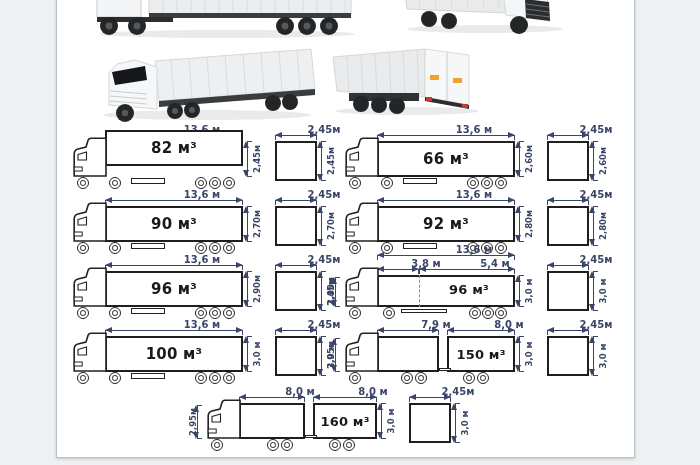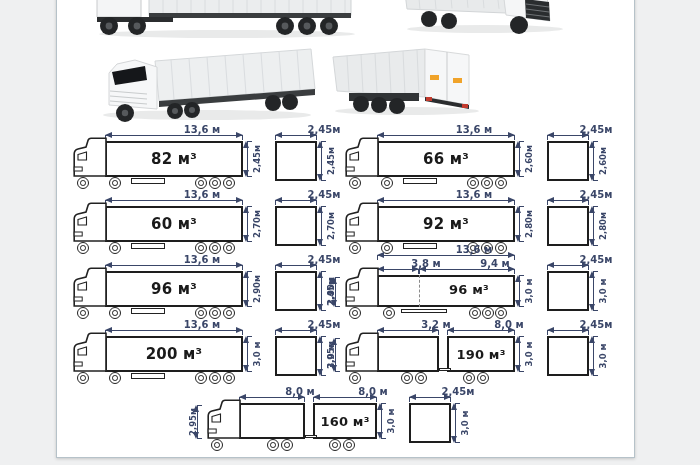--- a/index.html
+++ b/index.html
@@ -160,21 +160,21 @@
         </g>
       </svg>
     </div>
 
     <div class="row" style="top:128px;">
       <div class="cell" style="left:6px;">
         <div class="dia">
           <div class="dimh" style="left:32px;top:12px;width:138px;">
               <span class="dl">13,6 м</span>
             </div>
-          <div class="tbox" style="left:32px;top:18px;width:138px;height:36px;">
+          <div class="tbox" style="left:32px;top:7px;width:138px;height:36px;">
               <span class="vol">82 м³</span>
             </div>
           <div class="dimv" style="left:174px;top:18px;height:36px;">
               <span class="dl">2,45м</span>
             </div>
           <svg class="cabsvg" width="34" height="40" viewBox="0 0 34 40">
               <path d="M1.2 39V17q0-4 3.8-5l8-2 2-6.5q.7-2.3 3-2.3h15V39z" fill="#fff" stroke="#222" stroke-width="1.6"></path>
               <path d="M5 17.5l8.5-2.5v8H5z" fill="#fff" stroke="#222" stroke-width="1.1"></path>
               <rect x="1.2" y="30" width="8" height="4" fill="#fff" stroke="#222"></rect>
             </svg>
@@ -230,21 +230,21 @@
       </div>
     </div>
 
     <div class="row" style="top:193px;">
       <div class="cell" style="left:6px;">
         <div class="dia">
           <div class="dimh" style="left:32px;top:12px;width:138px;">
               <span class="dl">13,6 м</span>
             </div>
           <div class="tbox" style="left:32px;top:18px;width:138px;height:36px;">
-              <span class="vol">60 м³</span>
+              <span class="vol">90 м³</span>
             </div>
           <div class="dimv" style="left:174px;top:18px;height:36px;">
               <span class="dl">2,70м</span>
             </div>
           <svg class="cabsvg" width="34" height="40" viewBox="0 0 34 40">
               <path d="M1.2 39V17q0-4 3.8-5l8-2 2-6.5q.7-2.3 3-2.3h15V39z" fill="#fff" stroke="#222" stroke-width="1.6"></path>
               <path d="M5 17.5l8.5-2.5v8H5z" fill="#fff" stroke="#222" stroke-width="1.1"></path>
               <rect x="1.2" y="30" width="8" height="4" fill="#fff" stroke="#222"></rect>
             </svg>
           <div class="wheel" style="left:4px;"></div>
@@ -335,21 +335,21 @@
       </div>
       <div class="cell" style="left:278px;">
         <div class="dia">
           <div class="dimh" style="left:32px;top:2px;width:138px;">
               <span class="dl">13,6 м</span>
             </div>
           <div class="dimh" style="left:32px;top:16px;width:42px;">
               <span class="dl">3,8 м</span>
             </div>
           <div class="dimh" style="left:74px;top:16px;width:96px;">
-              <span class="dl">9,4 м</span>
+              <span class="dl">5,4 м</span>
             </div>
           <div class="tbox" style="left:32px;top:22px;width:138px;height:32px;"></div>
           <div class="divider" style="left:74px;top:22px;height:32px;"></div>
           <div class="vol small" style="position:absolute;left:80px;top:29px;width:88px;text-align:center;">96 м³</div>
           <div class="dimv lab-left" style="left:-10px;top:24px;height:30px;">
               <span class="dl">2,45м</span>
             </div>
           <div class="dimv" style="left:174px;top:22px;height:32px;">
               <span class="dl">3,0 м</span>
             </div>
@@ -377,21 +377,21 @@
       </div>
     </div>
 
     <div class="row" style="top:323px;">
       <div class="cell" style="left:6px;">
         <div class="dia">
           <div class="dimh" style="left:32px;top:12px;width:138px;">
               <span class="dl">13,6 м</span>
             </div>
           <div class="tbox" style="left:32px;top:18px;width:138px;height:36px;">
-              <span class="vol">200 м³</span>
+              <span class="vol">100 м³</span>
             </div>
           <div class="dimv" style="left:174px;top:18px;height:36px;">
               <span class="dl">3,0 м</span>
             </div>
           <svg class="cabsvg" width="34" height="40" viewBox="0 0 34 40">
               <path d="M1.2 39V17q0-4 3.8-5l8-2 2-6.5q.7-2.3 3-2.3h15V39z" fill="#fff" stroke="#222" stroke-width="1.6"></path>
               <path d="M5 17.5l8.5-2.5v8H5z" fill="#fff" stroke="#222" stroke-width="1.1"></path>
               <rect x="1.2" y="30" width="8" height="4" fill="#fff" stroke="#222"></rect>
             </svg>
           <div class="wheel" style="left:4px;"></div>
@@ -407,28 +407,28 @@
             </div>
           <div class="sq"></div>
           <div class="dimv" style="left:46px;top:18px;height:40px;">
               <span class="dl">3,0 м</span>
             </div>
         </div>
       </div>
       <div class="cell" style="left:278px;">
         <div class="dia">
           <div class="dimh" style="left:32px;top:12px;width:62px;">
-              <span class="dl">3,2 м</span>
+              <span class="dl">7,9 м</span>
             </div>
           <div class="dimh" style="left:102px;top:12px;width:68px;">
               <span class="dl">8,0 м</span>
             </div>
           <div class="tbox" style="left:32px;top:18px;width:62px;height:36px;"></div>
           <div class="tbox" style="left:102px;top:18px;width:68px;height:36px;">
-              <span class="vol small">190 м³</span>
+              <span class="vol small">150 м³</span>
             </div>
           <div class="dimv lab-left" style="left:-10px;top:20px;height:34px;">
               <span class="dl">2,95м</span>
             </div>
           <div class="dimv" style="left:174px;top:18px;height:36px;">
               <span class="dl">3,0 м</span>
             </div>
           <svg class="cabsvg" width="34" height="40" viewBox="0 0 34 40">
               <path d="M1.2 39V17q0-4 3.8-5l8-2 2-6.5q.7-2.3 3-2.3h15V39z" fill="#fff" stroke="#222" stroke-width="1.6"></path>
               <path d="M5 17.5l8.5-2.5v8H5z" fill="#fff" stroke="#222" stroke-width="1.1"></path>

